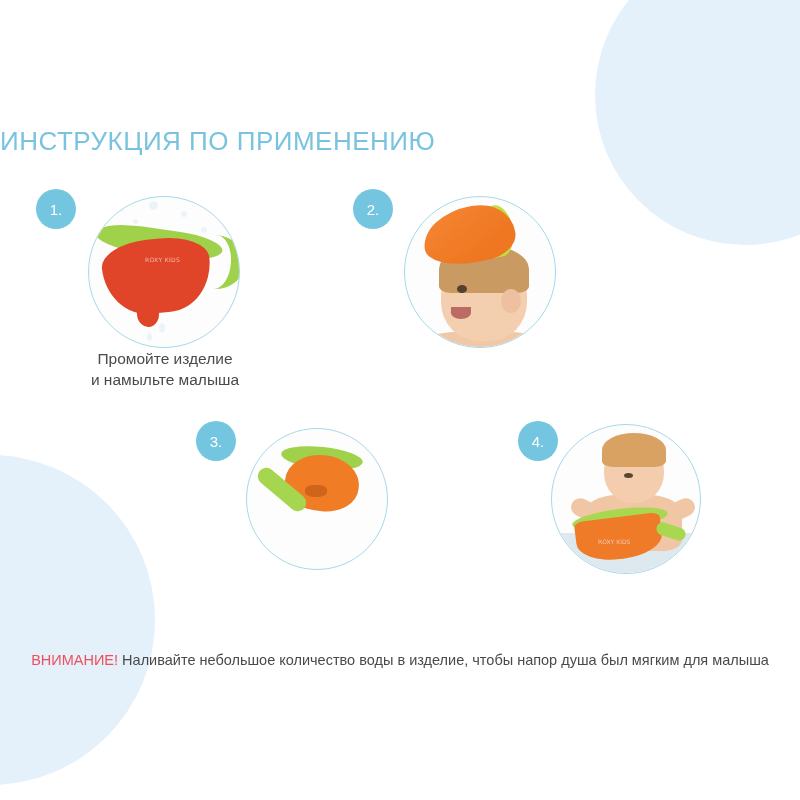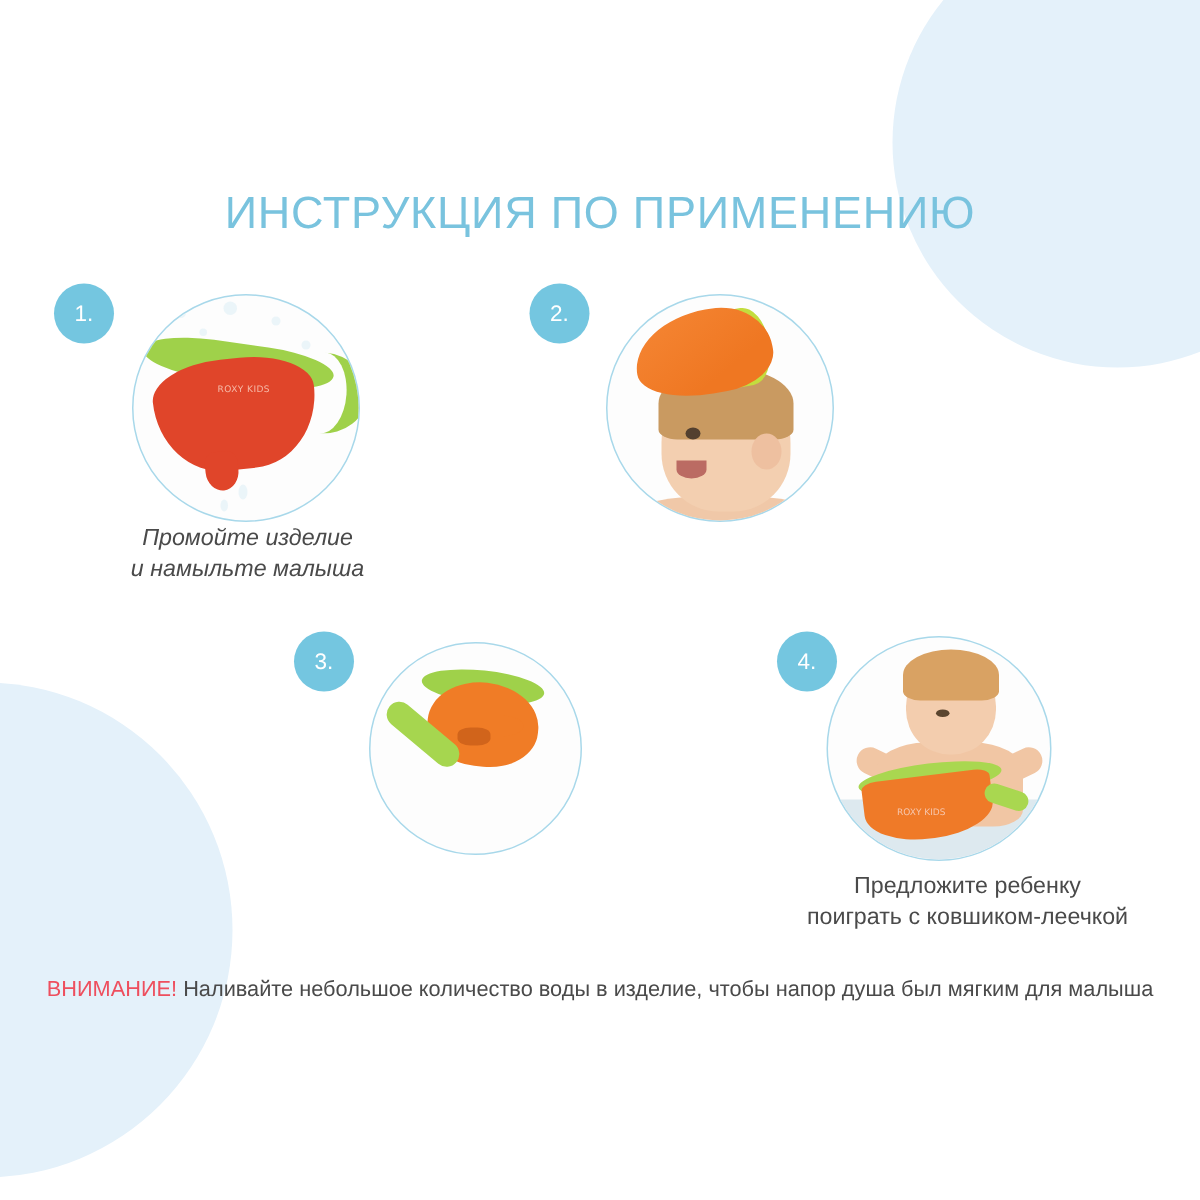--- a/index.html
+++ b/index.html
@@ -13,23 +13,23 @@
   .page{position:absolute;inset:0;overflow:hidden;}
 
   
   .blob{position:absolute;border-radius:50%;background:#e4f1fa;}
   .blob-tr{width:300px;height:300px;right:-95px;top:-55px;}
   .blob-bl{width:330px;height:330px;left:-175px;top:455px;}
 
   
   .title{
     position:absolute;left:0;right:0;top:126px;
-    text-align:center;
+    text-align:left;
     color:#79c3de;
-    font-size:30px;
+    font-size:26px;
     letter-spacing:.5px;
     font-weight:400;
     white-space:nowrap;
   }
   .photo{
     position:absolute;
     border-radius:50%;
     border:1.5px solid #a8d8ea;
     background:#fdfdfd;
     overflow:hidden;
@@ -48,21 +48,21 @@
     text-align:center;
     color:#4a4a4a;
     font-size:15.5px;
     line-height:21px;
     white-space:pre-line;
   }
 
   
   #s1-photo{left:88px;top:196px;width:150px;height:150px;}
   #s1-badge{left:36px;top:189px;width:40px;height:40px;}
-  #s1-cap{left:20px;top:348px;width:290px;font-style:italic;}
+  #s1-cap{left:20px;top:348px;width:290px;}
 
   #s2-photo{left:404px;top:196px;width:150px;height:150px;}
   #s2-badge{left:353px;top:189px;width:40px;height:40px;}
   #s2-cap{left:265px;top:348px;width:430px;}
 
   #s3-photo{left:246px;top:428px;width:140px;height:140px;}
   #s3-badge{left:196px;top:421px;width:40px;height:40px;}
   #s3-cap{left:180px;top:580px;width:290px;}
 
   #s4-photo{left:551px;top:424px;width:148px;height:148px;}
@@ -287,20 +287,18 @@
       <div class="s4-head"></div>
       <div class="s4-hair"></div>
       <div class="s4-eye"></div>
       <div class="s4-rim"></div>
       <div class="s4-bowl"></div>
       <div class="s4-logo">ROXY KIDS</div>
       <div class="s4-handle"></div>
     </div>
   </div>
   <div class="badge" id="s4-badge">4.</div>
-  <div class="caption" id="s4-cap">Предложите ребенку
-поиграть с ковшиком-леечкой</div>
 
   <div class="warn">
     <b>ВНИМАНИЕ!</b><span> Наливайте небольшое количество воды в изделие, чтобы напор душа был мягким для малыша</span>
   </div>
 
 </div>
 
 </body></html>

